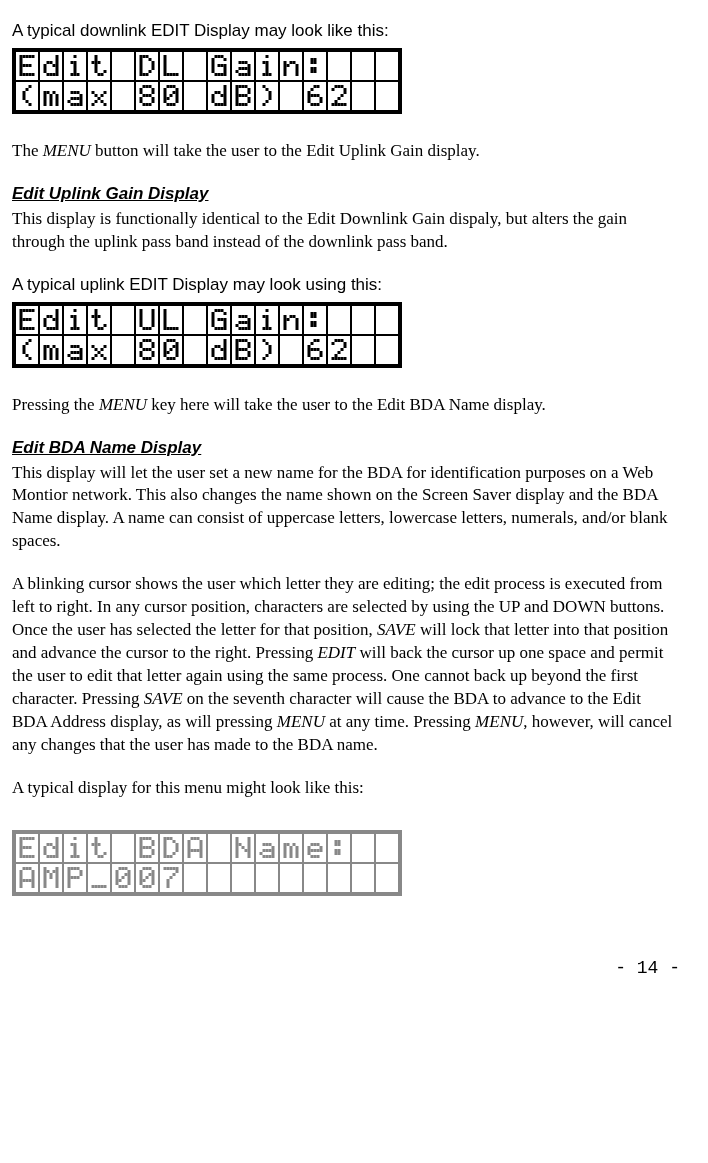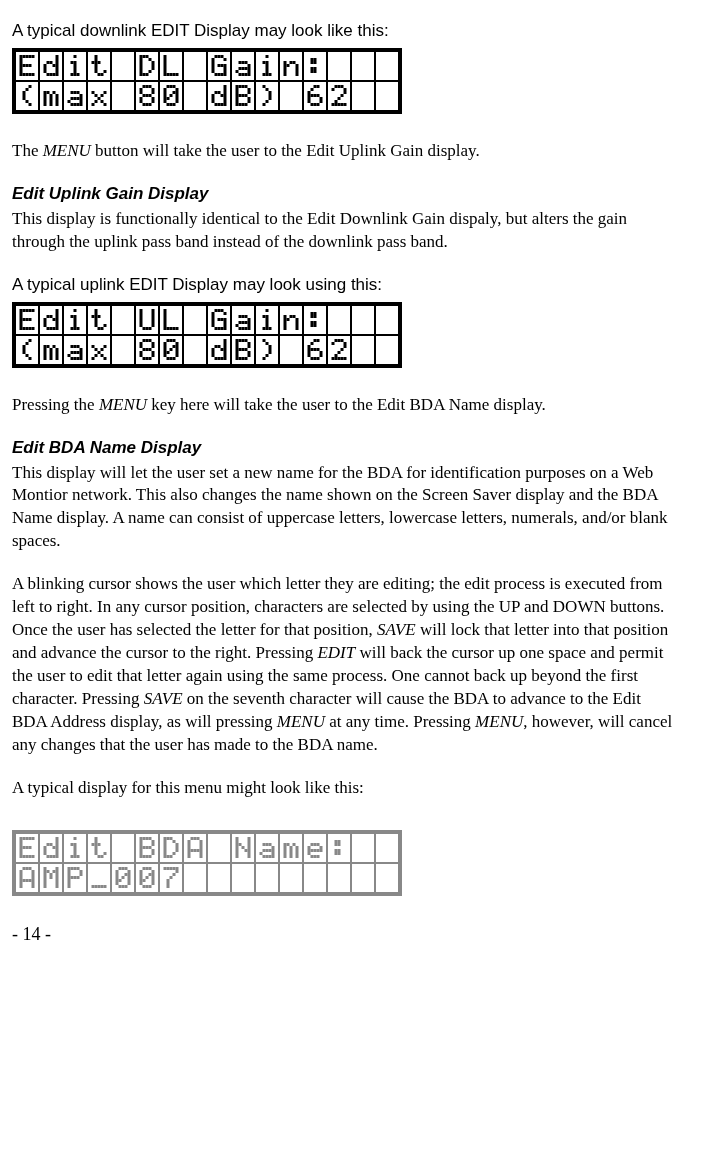--- a/index.html
+++ b/index.html
@@ -12,20 +12,21 @@
     padding: 8px 28px 12px 12px;
     width: 708px;
     box-sizing: border-box;
   }
   .para { margin: 0 0 20px 0; font-family: Liberation Serif, serif; }
   .para-tight { margin: 12px 0 3px 0; }
   .heading {
     font-weight: bold;
     font-style: italic;
     margin: 0 0 2px 0;
+    text-decoration: underline;
   }
   .ital { font-style: italic; }
 
   .lcd {
     border: 3px solid #000;
     display: inline-block;
     margin: 2px 0 26px 0;
     background: #fff;
   }
   .lcd-row { display: flex; }
@@ -37,23 +38,24 @@
     align-items: center;
     justify-content: center;
     position: relative;
   }
   .lcd-cell svg { display: block; }
 
   .lcd.grey .lcd-cell { border-color: #888; }
   .lcd.grey { border-color: #888; }
 
   .pageno {
-    text-align: left;
-    font-family: Liberation Serif, serif;
+    text-align: right;
+    font-family: Liberation Mono, monospace;
     font-size: 18px;
+    margin-top: 34px;
   }
 </style>
 </head>
 <body>
 
 
 
 <p class="para-tight">A typical downlink EDIT Display may look like this:</p>
 
 <div class="lcd" id="lcd1"><div class="lcd-row">

